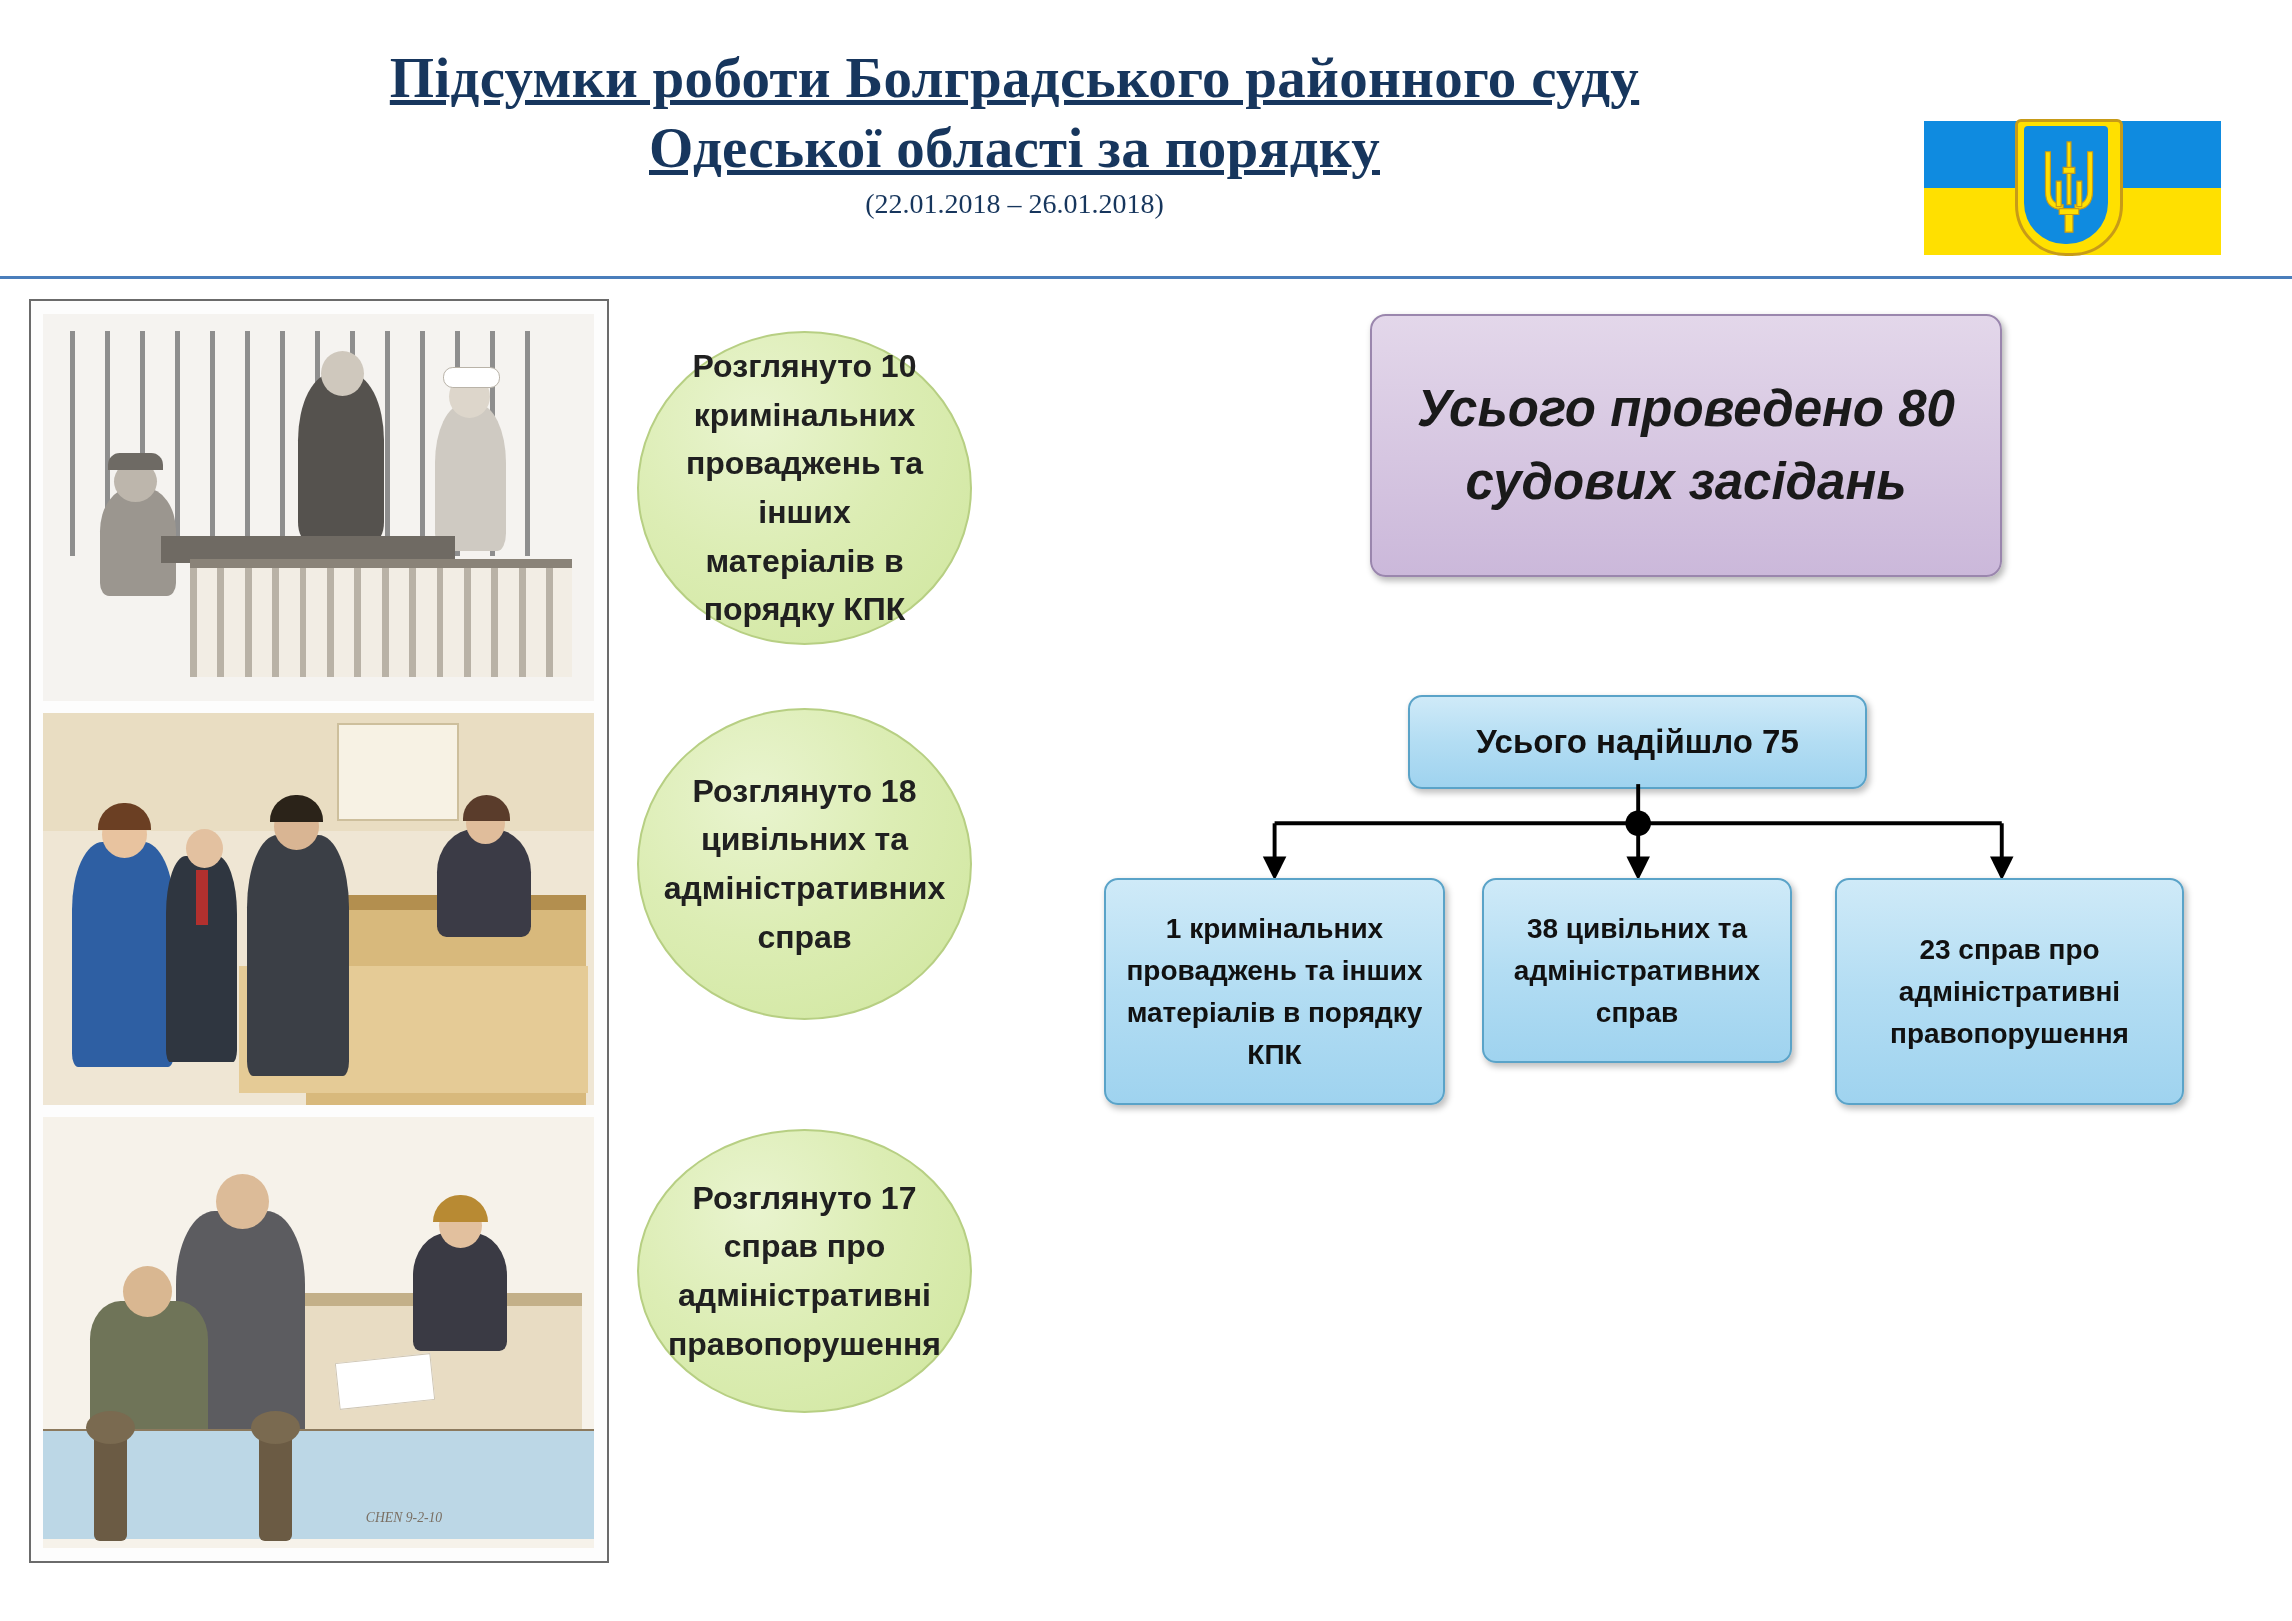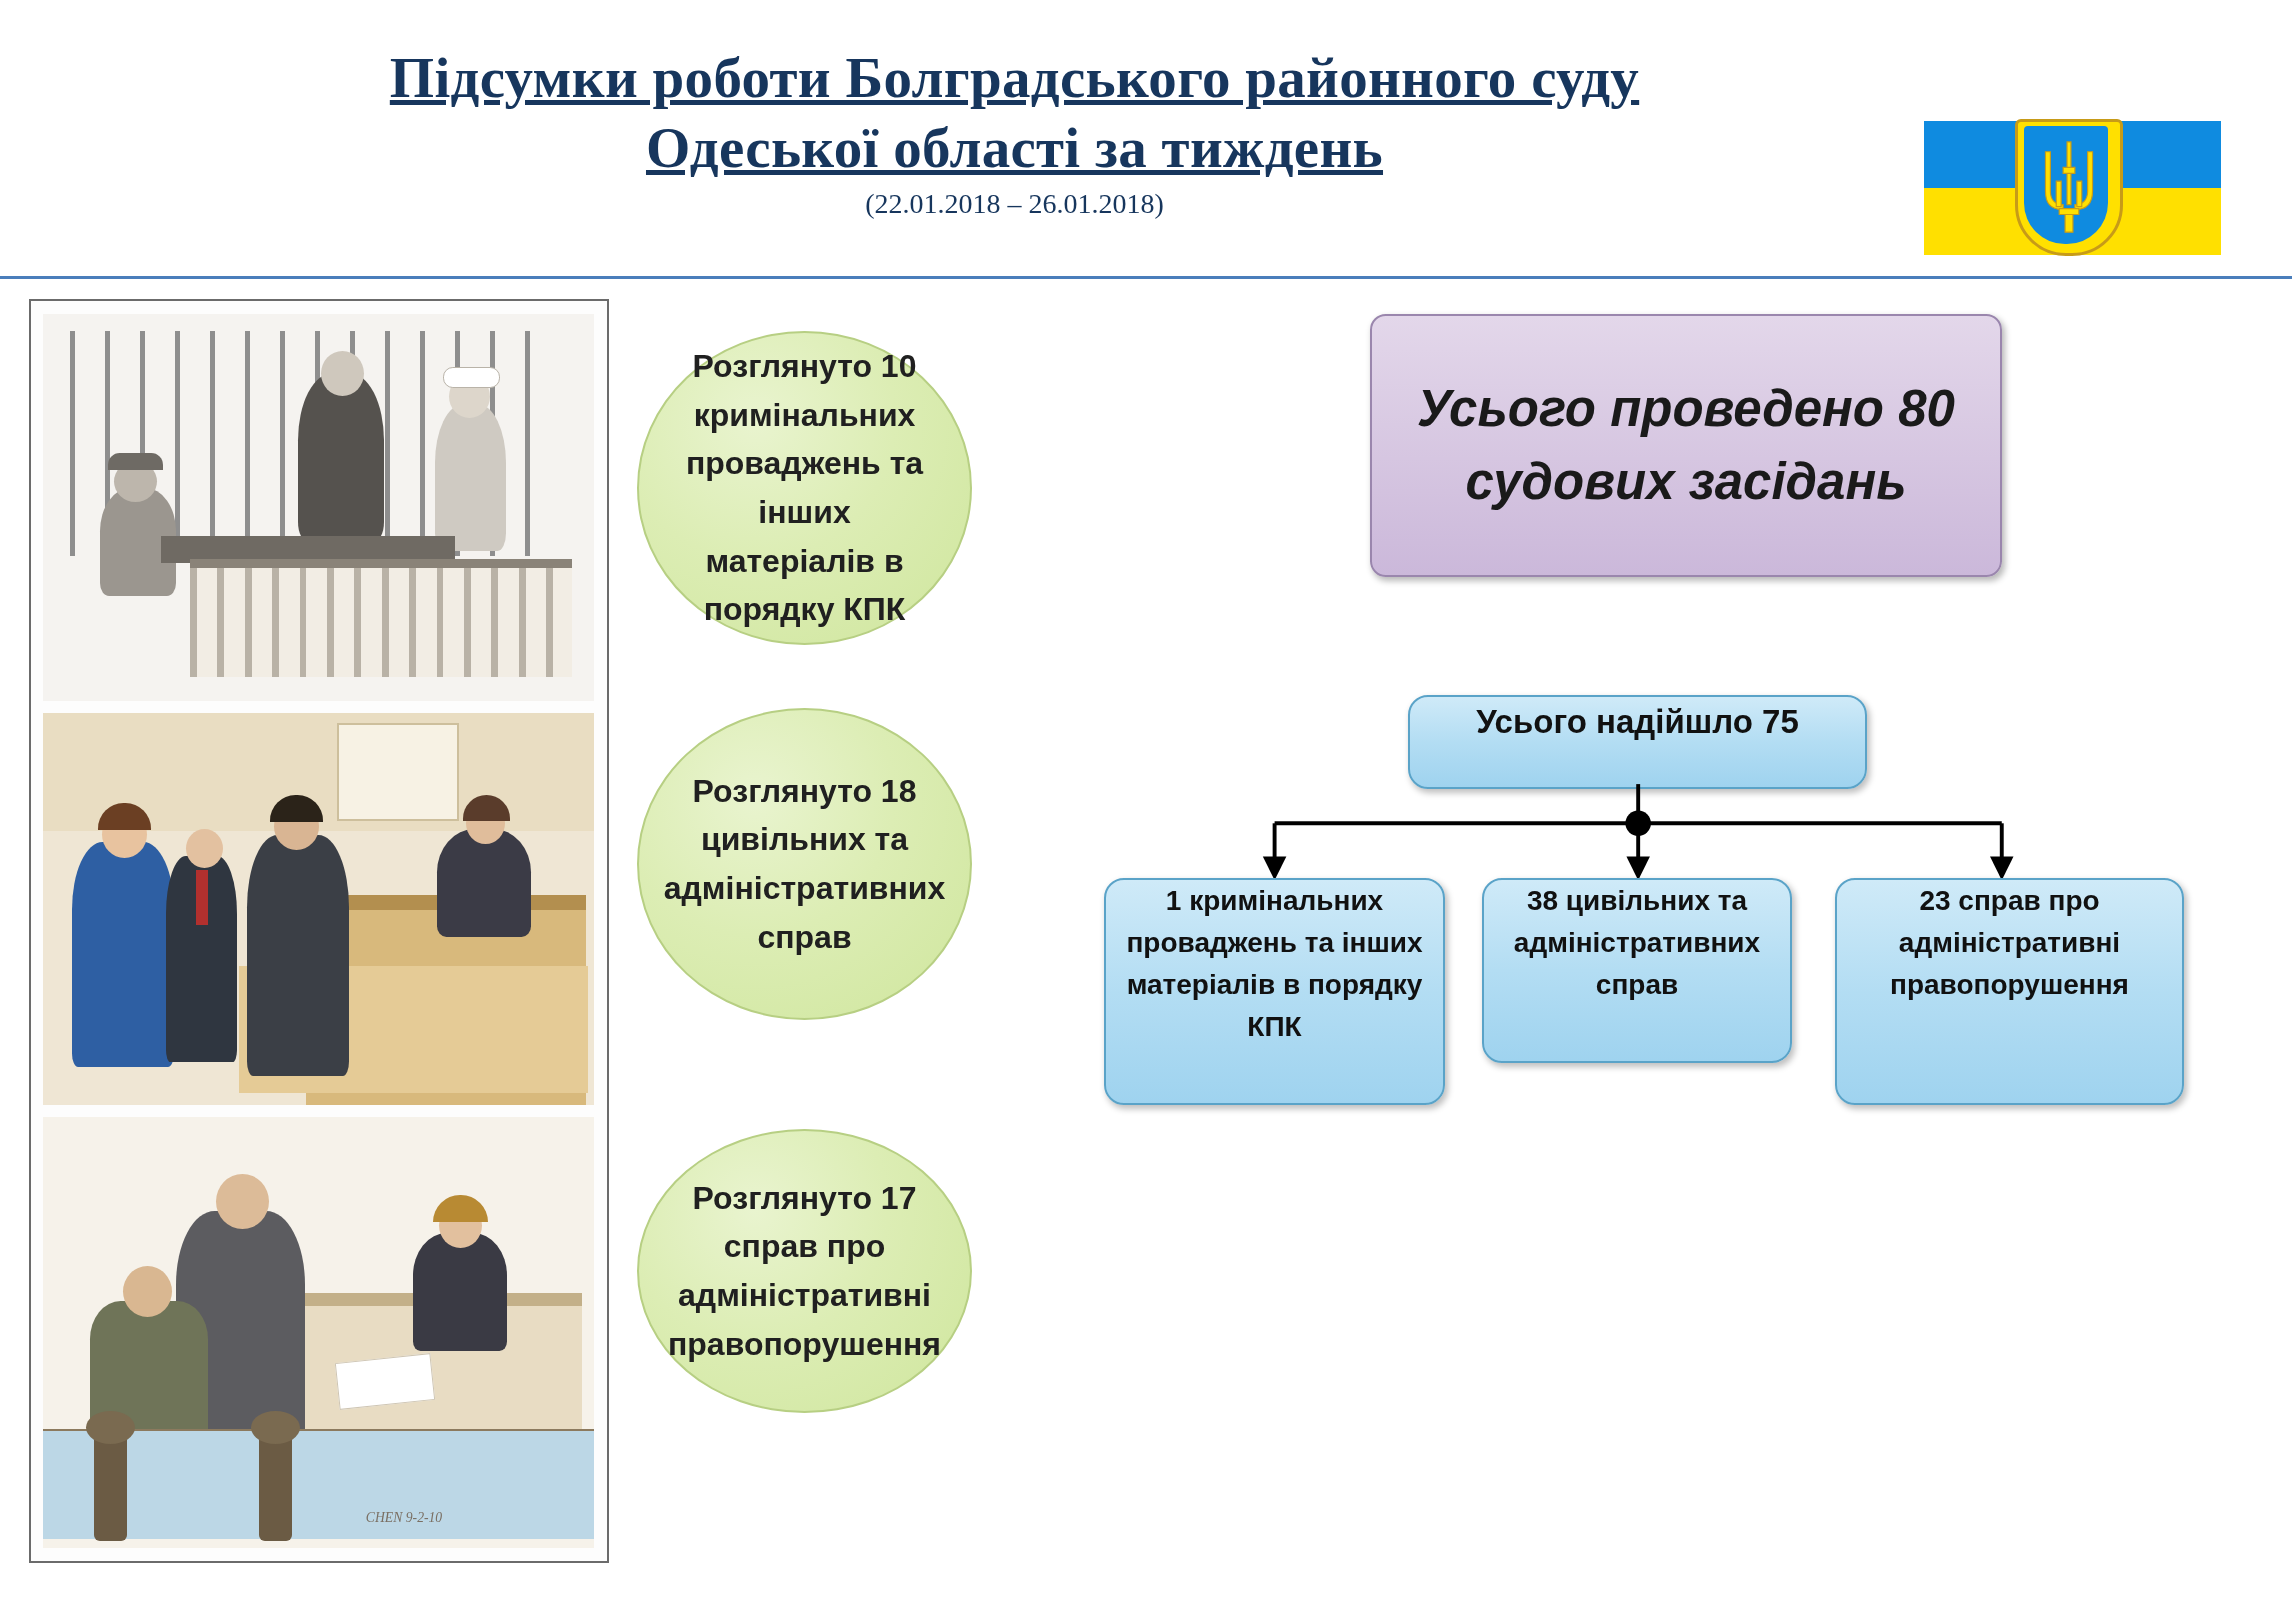--- a/index.html
+++ b/index.html
@@ -248,23 +248,23 @@
     font-size: 51px;
     color: #1a1a1a;
     line-height: 1.42;
   }
 
   
   .bluebox {
     position: absolute;
     background: linear-gradient(180deg, #cfeaf8 0%, #b3ddf3 50%, #9fd3ef 100%);
     border: 2px solid #5aa3c8;
-    border-radius: 20px;
+    border-radius: 14px;
     display: flex;
-    align-items: flex-start;
+    align-items: center;
     justify-content: center;
     box-sizing: border-box;
     box-shadow: 2.9px 3.9px 5.9px rgba(0,0,0,0.25);
   }
   .bluebox span {
     display: block;
     text-align: center;
     font-weight: bold;
     font-size: 28px;
     color: #111111;
@@ -288,21 +288,21 @@
     width: 1176px;
     height: 108px;
   }
 </style>
 </head>
 <body>
 
 <div id="header">
   <div id="title-block">
     <div id="title-line1">Підсумки роботи Болградського районного суду</div>
-    <div id="title-line2">Одеської області за тиждень</div>
+    <div id="title-line2">Одеської області за порядку</div>
     <div id="title-dates">(22.01.2018 – 26.01.2018)</div>
   </div>
 
   <div id="emblem">
     <div id="flag-blue"></div>
     <div id="flag-yellow"></div>
     <div id="shield">
       <div id="shield-inner"></div>
       <svg id="trident" width="63" height="102" viewBox="0 0 64 104">
         <g fill="#FFE000" stroke="#C79B18" stroke-width="1.2">

